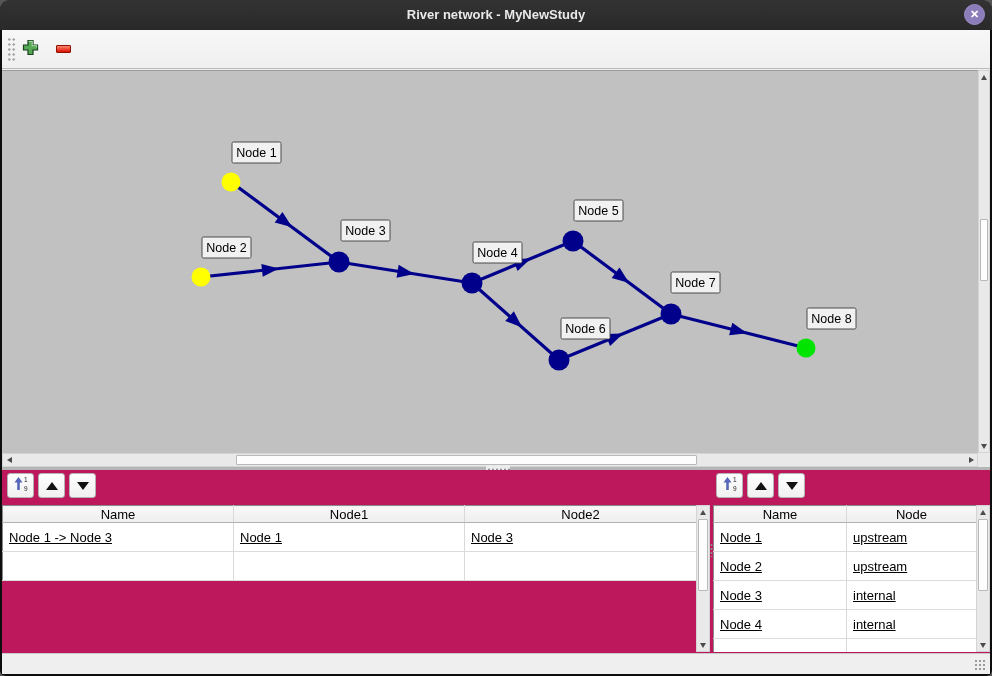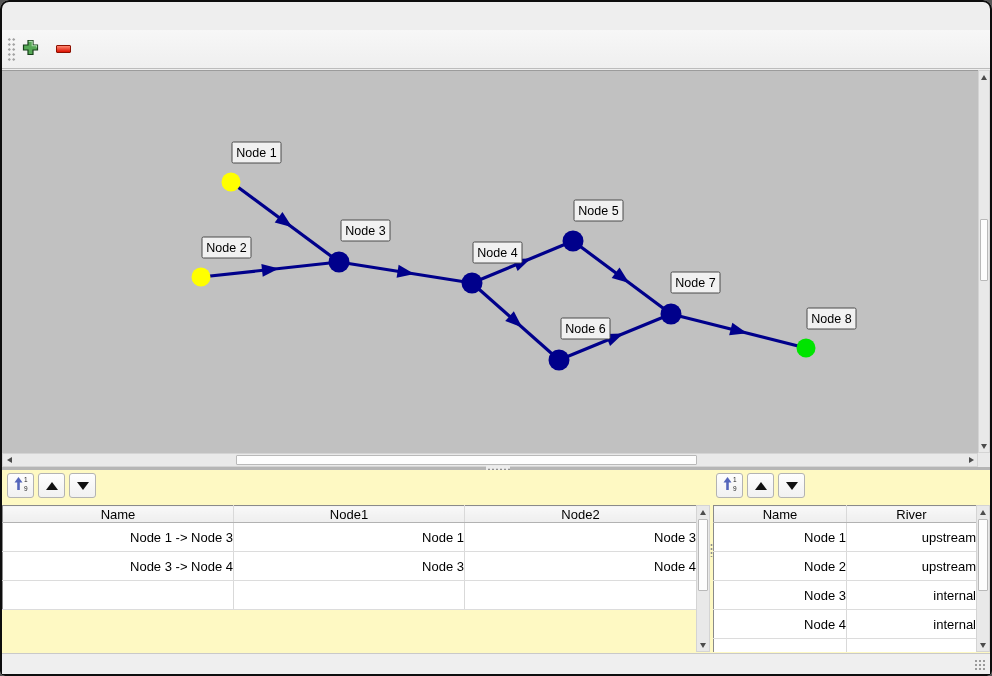--- a/index.html
+++ b/index.html
@@ -56,58 +56,64 @@
   .t-left  { border-top:3.5px solid transparent; border-bottom:3.5px solid transparent; border-right:5px solid #4c4c4c; }
   .t-right { border-top:3.5px solid transparent; border-bottom:3.5px solid transparent; border-left:5px solid #4c4c4c; }
 
   
   .splitter { position:absolute; left:2px; top:467px; width:988px; height:3px; background:#b5b5b5; }
   .split-dots { position:absolute; left:484px; top:-1px; width:24px; height:5px;
                 background:#ececec; background-image:radial-gradient(circle,#8f8f8f 0.9px,transparent 1.2px);
                 background-size:4px 5px; background-position:1px 1px; }
 
   
-  .bottom-panel { position:absolute; left:2px; top:470px; width:988px; height:183px; background:#fef9c3;padding-left:18px; }
+  .bottom-panel { position:absolute; left:2px; top:470px; width:988px; height:183px; background:#be185d;padding-left:18px; }
   .panel-btn { position:absolute; top:3px; width:27px; height:25px;
                background:linear-gradient(#fefefe,#f1f1f1); border:1px solid #b3b3b3;
                border-radius:3px; display:flex; align-items:center; justify-content:center; }
   .tri-up-lg { width:0; height:0; border-left:6px solid transparent; border-right:6px solid transparent; border-bottom:8px solid #111; }
   .tri-down-lg { width:0; height:0; border-left:6px solid transparent; border-right:6px solid transparent; border-top:8px solid #111; }
 
   .pane-split { position:absolute; left:707px; top:73px; width:5px; height:14px;
                 background-image:radial-gradient(circle,#8f8f8f 0.9px,transparent 1.2px);
                 background-size:5px 4px; }
 
   
   table.tbl { position:absolute; border-collapse:collapse; table-layout:fixed;
               background:#fff; font-size:13px; border:1px solid #8a8a8a; overflow:hidden; }
   .tbl-wrap { position:absolute; overflow:hidden; }
   .tbl th { height:17px; font-weight:normal; text-align:center;
             background:linear-gradient(#f8f8f8,#eeeeee);
             border-bottom:1px solid #b2b2b2; border-right:1px solid #d9d9d9; color:#000; }
-  .tbl td { height:29px; padding-left:6px; text-align:right;
+  .tbl td { height:29px; padding-left:6px; text-align:left;
             border-bottom:1px solid #dcdcdc; border-right:1px solid #d9d9d9; color:#000;
-            white-space:nowrap; overflow:hidden; }
+            white-space:nowrap; overflow:hidden;text-decoration:underline; }
   .tbl th:last-child, .tbl td:last-child { border-right:none; }
   .tbl-scroll { position:absolute; width:14px; height:147px; background:#e9e9e9; border:1px solid #d4d4d4; }
   .tbl-scroll .sb-btn { left:0; width:100%; height:12px; }
   .tbl-thumb { left:1px; right:1px; top:13px; height:72px; }
 
   
   .statusbar { position:absolute; left:2px; top:653px; width:988px; height:21px;
                background:#efefef; border-top:1px solid #c9c9c9; }
   .resize-grip { position:absolute; right:5px; bottom:4px; width:11px; height:11px;
                  background-image:radial-gradient(circle,#9a9a9a 0.9px,transparent 1.2px);
                  background-size:4px 4px; }
 </style>
 </head>
 <body>
 
 <div class="window">
 
+  <div class="titlebar">
+    <div class="title">River network - MyNewStudy</div>
+    <div class="close-btn">
+      <span>✕</span>
+    </div>
+  </div>
 
   <div class="toolbar">
     <div class="tb-grip"></div>
     <button class="tb-btn add">
       <span>
         <svg width="17" height="17" viewBox="0 0 17 17">
           <path d="M6 1.5h5v4.5h4.5v5H11V15.5H6V11H1.5V6H6z" fill="#56a856" stroke="#17401a" stroke-width="1.2"></path>
           <path d="M6.8 2.4h3.4v4.4h4.4v1.6" fill="none" stroke="#a8d8a8" stroke-width="1.1"></path>
         </svg>
       </span>
@@ -254,25 +260,20 @@
               <th>Node2</th>
             </tr>
           </thead>
           <tbody>
             <tr>
               <td>Node 1 -&gt; Node 3</td>
               <td>Node 1</td>
               <td>Node 3</td>
             </tr>
             <tr>
-              <td>Node 3 -&gt; Node 4</td>
-              <td>Node 3</td>
-              <td>Node 4</td>
-            </tr>
-            <tr>
               <td></td>
               <td></td>
               <td></td>
             </tr>
           </tbody>
         </table>
     </div>
     <div class="tbl-scroll" style="left:694px; top:35px;">
       <div class="sb-btn" style="top:0">
           <span class="t-up"></span>
@@ -287,21 +288,21 @@
 
     <div class="tbl-wrap" style="left:711px; top:35px; width:263px; height:147px;">
       <table class="tbl" style="width:263px">
         <colgroup>
             <col style="width:133px">
             <col style="width:130px">
           </colgroup>
       <thead>
             <tr>
               <th>Name</th>
-              <th>River</th>
+              <th>Node</th>
             </tr>
           </thead>
           <tbody>
             <tr>
               <td>Node 1</td>
               <td>upstream</td>
             </tr>
             <tr>
               <td>Node 2</td>
               <td>upstream</td>

